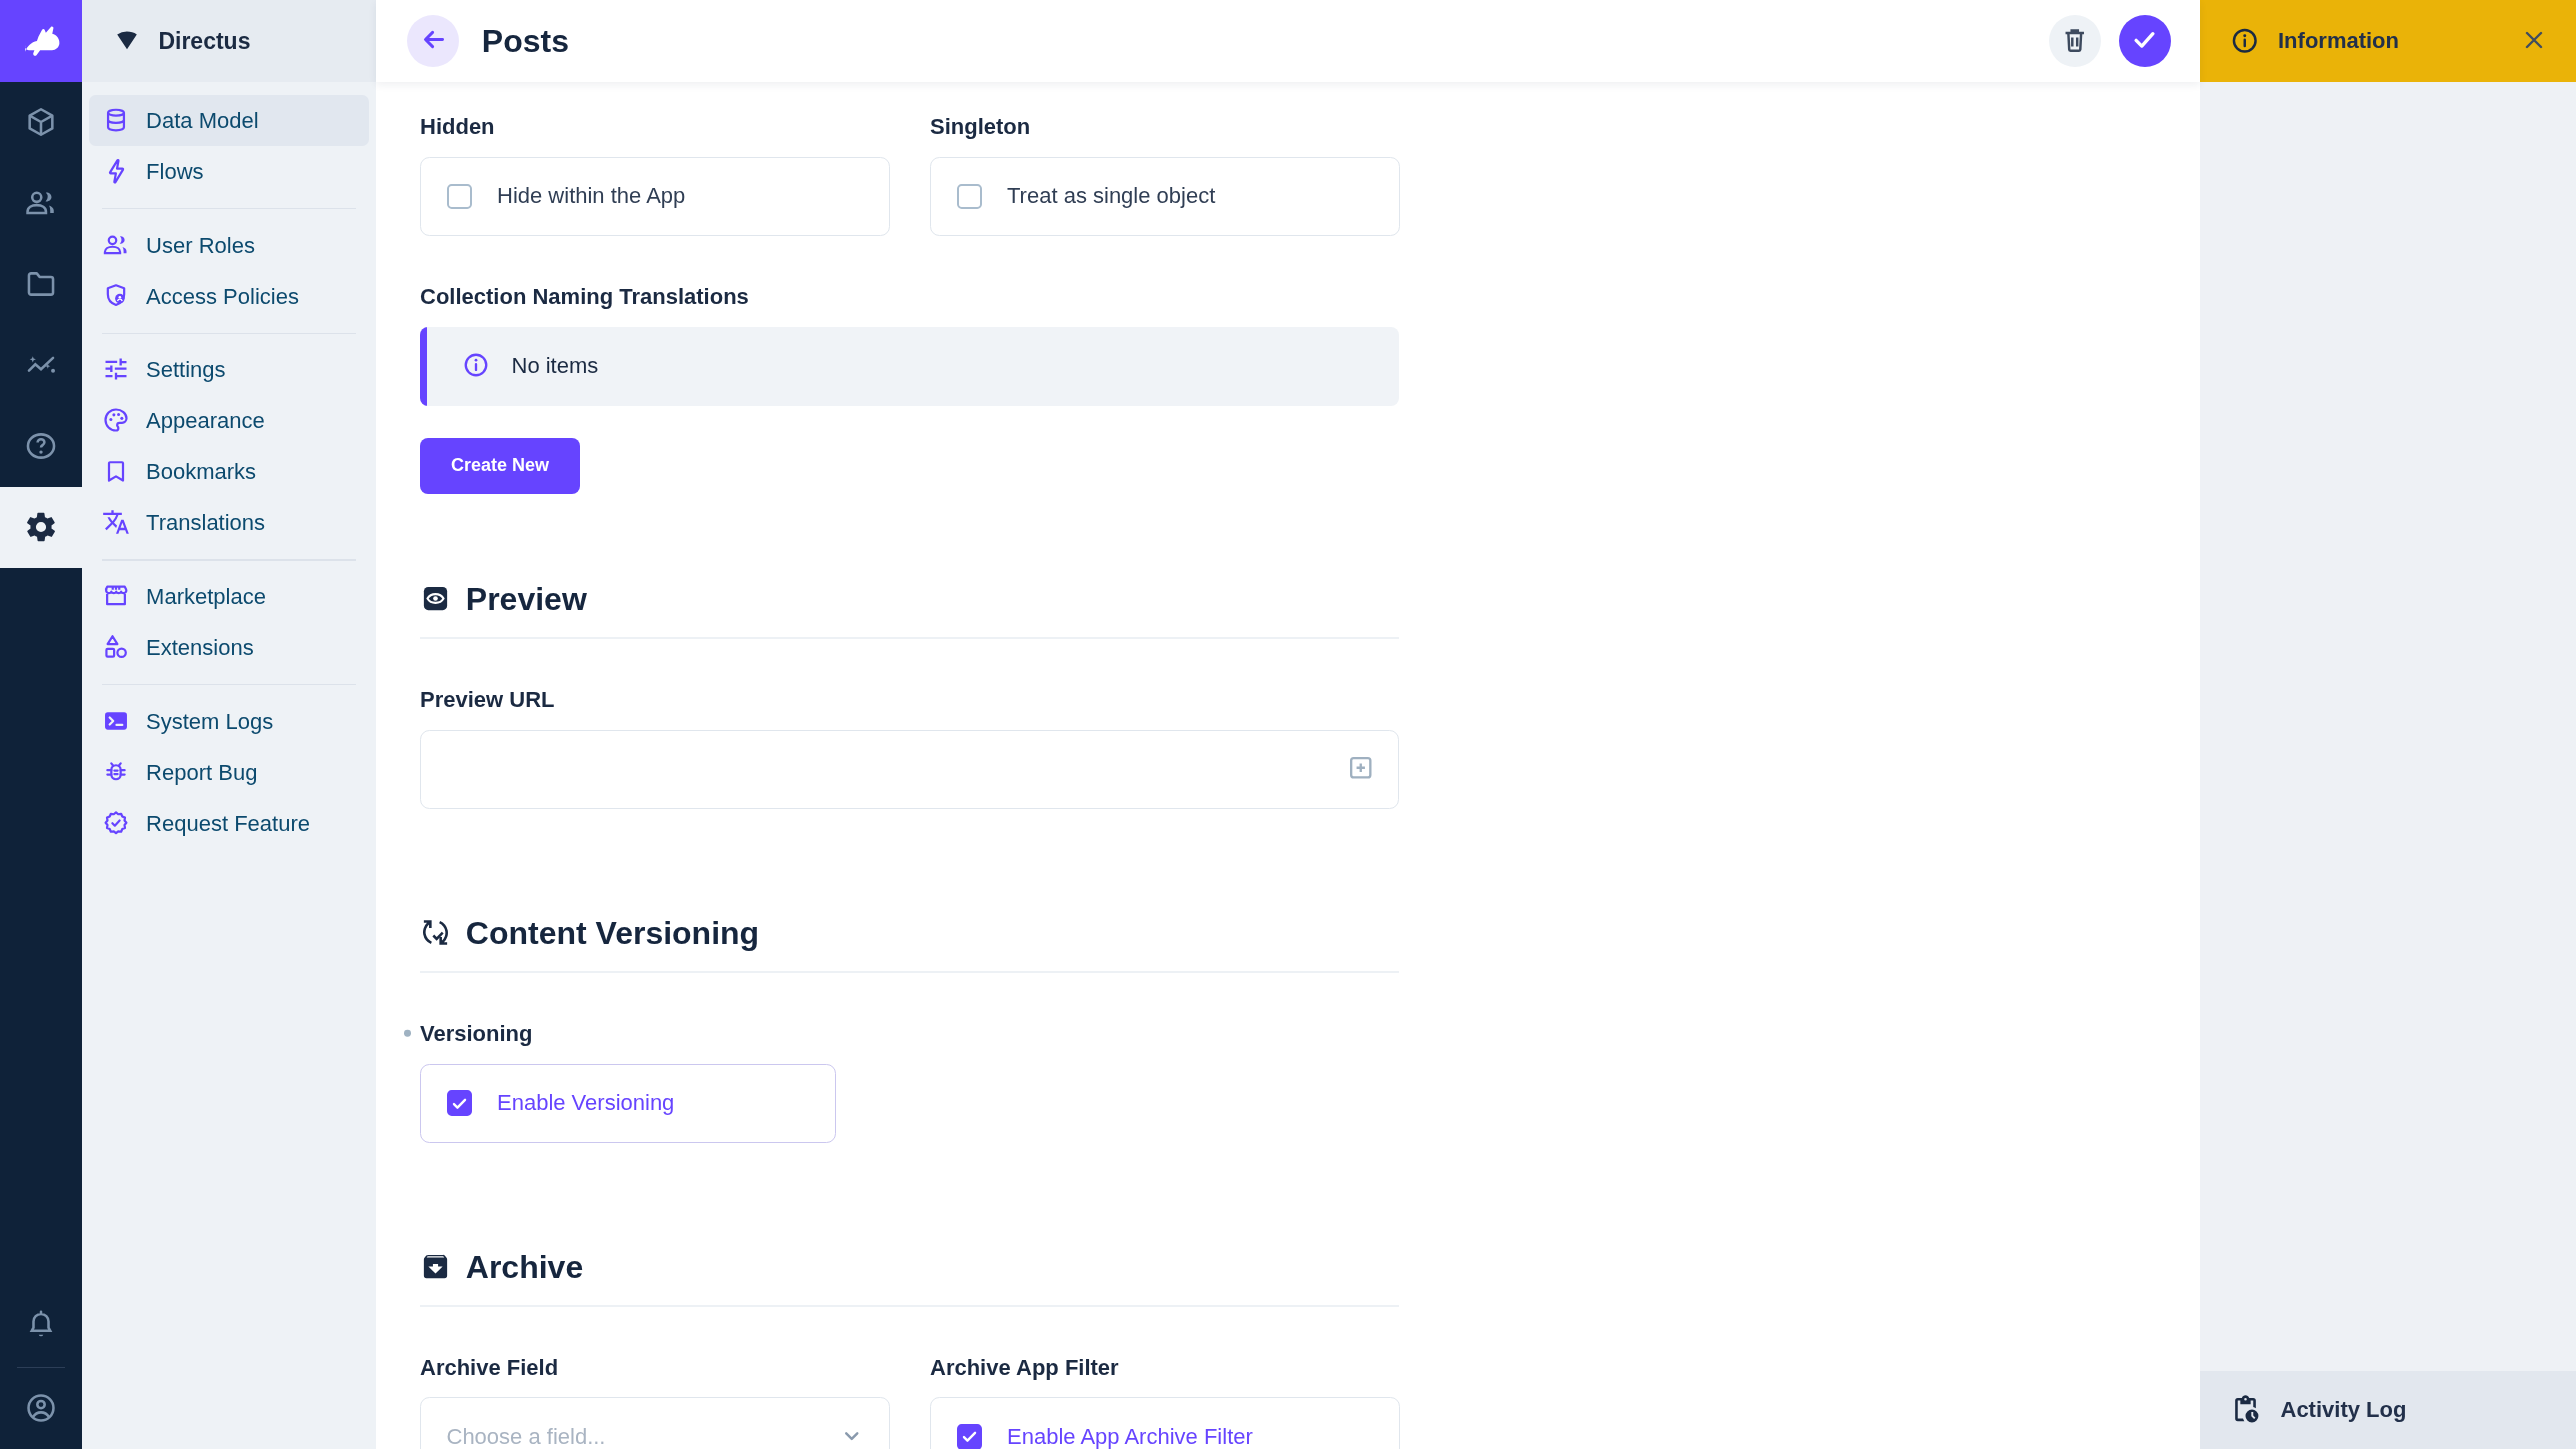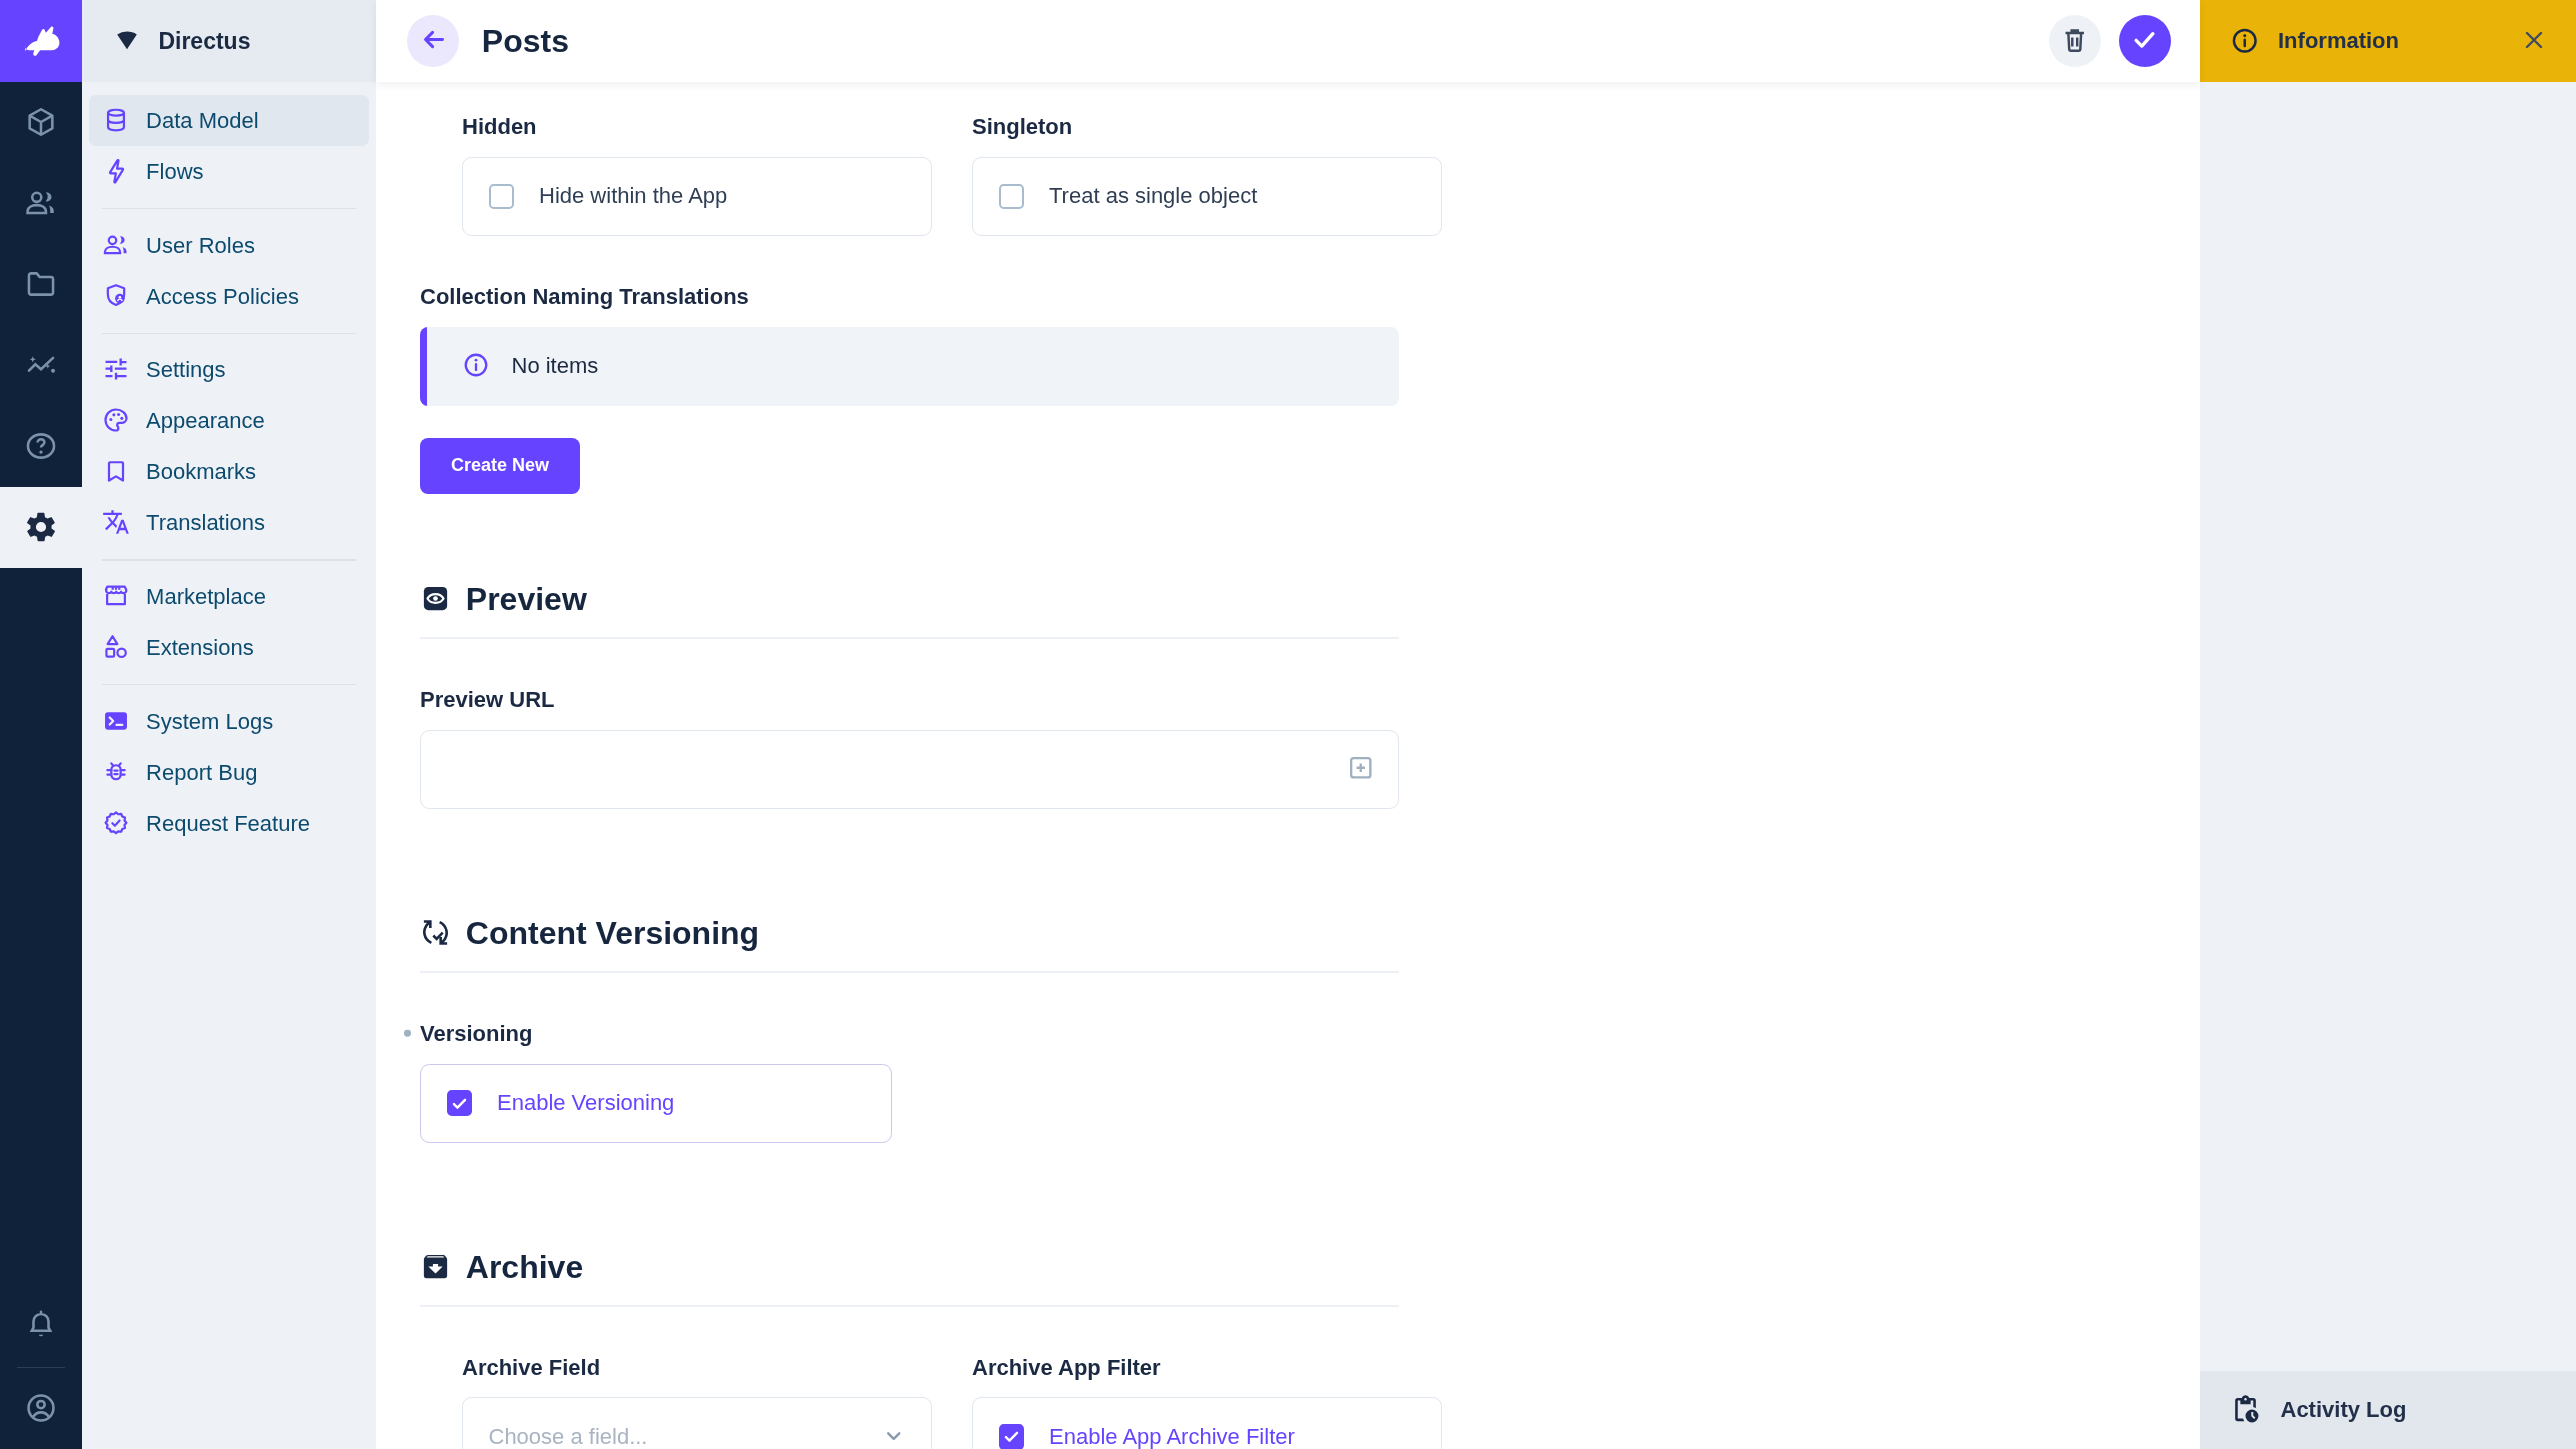--- a/index.html
+++ b/index.html
@@ -37,21 +37,21 @@
   .back svg { width: 31px; height: 31px; }
   .page-title { font-size: 32px; font-weight: 700; color: #16263E; margin-left: 5.4px; }
   .header-spacer { flex: 1; }
   .trash { background: #EEF2F6; }
   .trash svg { width: 29.5px; height: 29.5px; }
   .save { background: #6644FF; }
   .save svg { width: 31px; height: 31px; }
 
   .content { flex: 1; padding: 32px 0 0 44px; overflow: hidden; }
 
-  .fgrid { display: grid; grid-template-columns: 470px 470px; column-gap: 40px; width: 979px; margin-left: 42px; }
+  .fgrid { display: grid; grid-template-columns: 470px 470px; column-gap: 40px; width: 979px; }
   .flabel { font-size: 22px; font-weight: 700; color: #1B2A42; line-height: 25.5px; }
   .flabel-row { position: relative; display: inline-flex; }
   .dot { position: absolute; left: -16px; top: 50%; transform: translateY(-50%); width: 6.7px; height: 6.7px; border-radius: 50%; background: #9FB2C2; }
 
   .fbox { margin-top: 17.4px; height: 79px; border: 1.3px solid #E0E6ED; border-radius: 9.4px; background: #fff; display: flex; align-items: center; padding: 0 25.5px; gap: 25px; }
   .fbox.lavender { border-color: #CBC7EF; }
   .cb { width: 25.5px; height: 25.5px; border: 2px solid #A9BCCD; border-radius: 4.7px; background: #fff; flex-shrink: 0; }
   .cb.checked { background: #6644FF; border-color: #6644FF; display: flex; align-items: center; justify-content: center; }
   .cb.checked svg { width: 19px; height: 19px; }
   .cbtext { font-size: 22px; color: #303E54; white-space: nowrap; }
@@ -430,21 +430,21 @@
                 <path fill="#1B2A42" d="m11 13.6 1.9 1.9 4-4.1 1.4 1.4-5.4 5.5-3.3-3.3 1.4-1.4z"></path>
               </svg>
           </span>
           <span class="section-title">Content Versioning</span>
         </div>
         <div class="section-divider"></div>
         <div class="group-label flabel-row">
           <span class="dot"></span>
           <span class="flabel">Versioning</span>
         </div>
-        <div class="fbox lavender" style="width:472px">
+        <div class="fbox lavender" style="width:416px">
           <span class="cb checked">
             <svg viewBox="0 0 24 24" width="19" height="19" fill="none" stroke="#fff" stroke-width="3" stroke-linecap="round" stroke-linejoin="round">
                 <path d="m5 12.8 4.4 4.4L19 7.4"></path>
               </svg>
           </span>
           <span class="cbtext purple">Enable Versioning</span>
         </div>
       </div>
 
       

